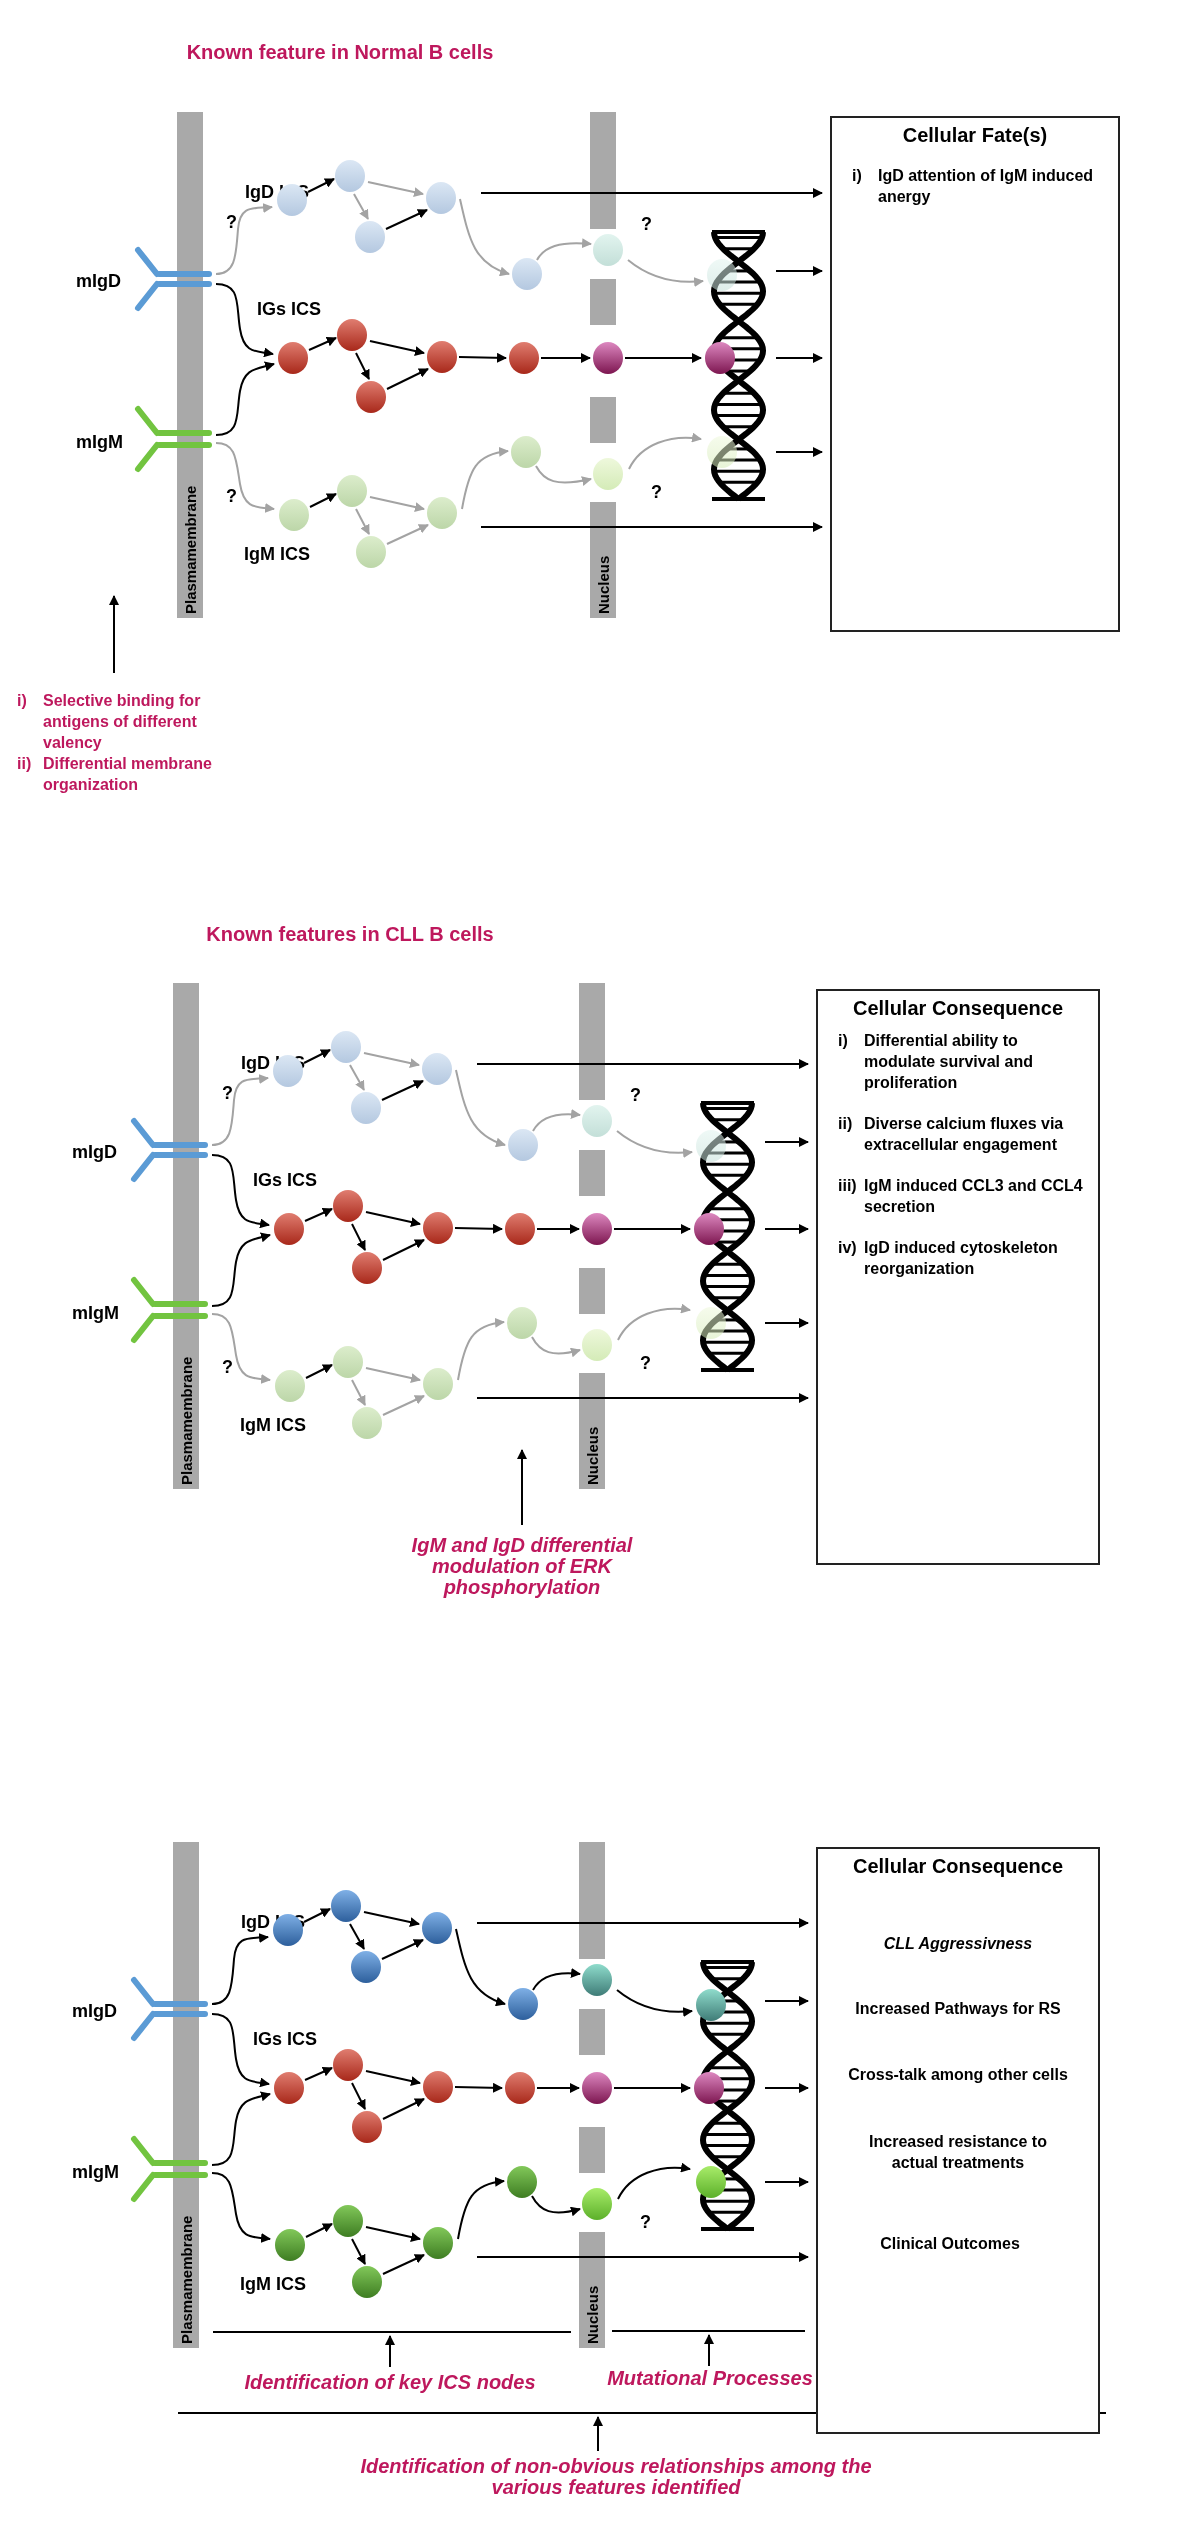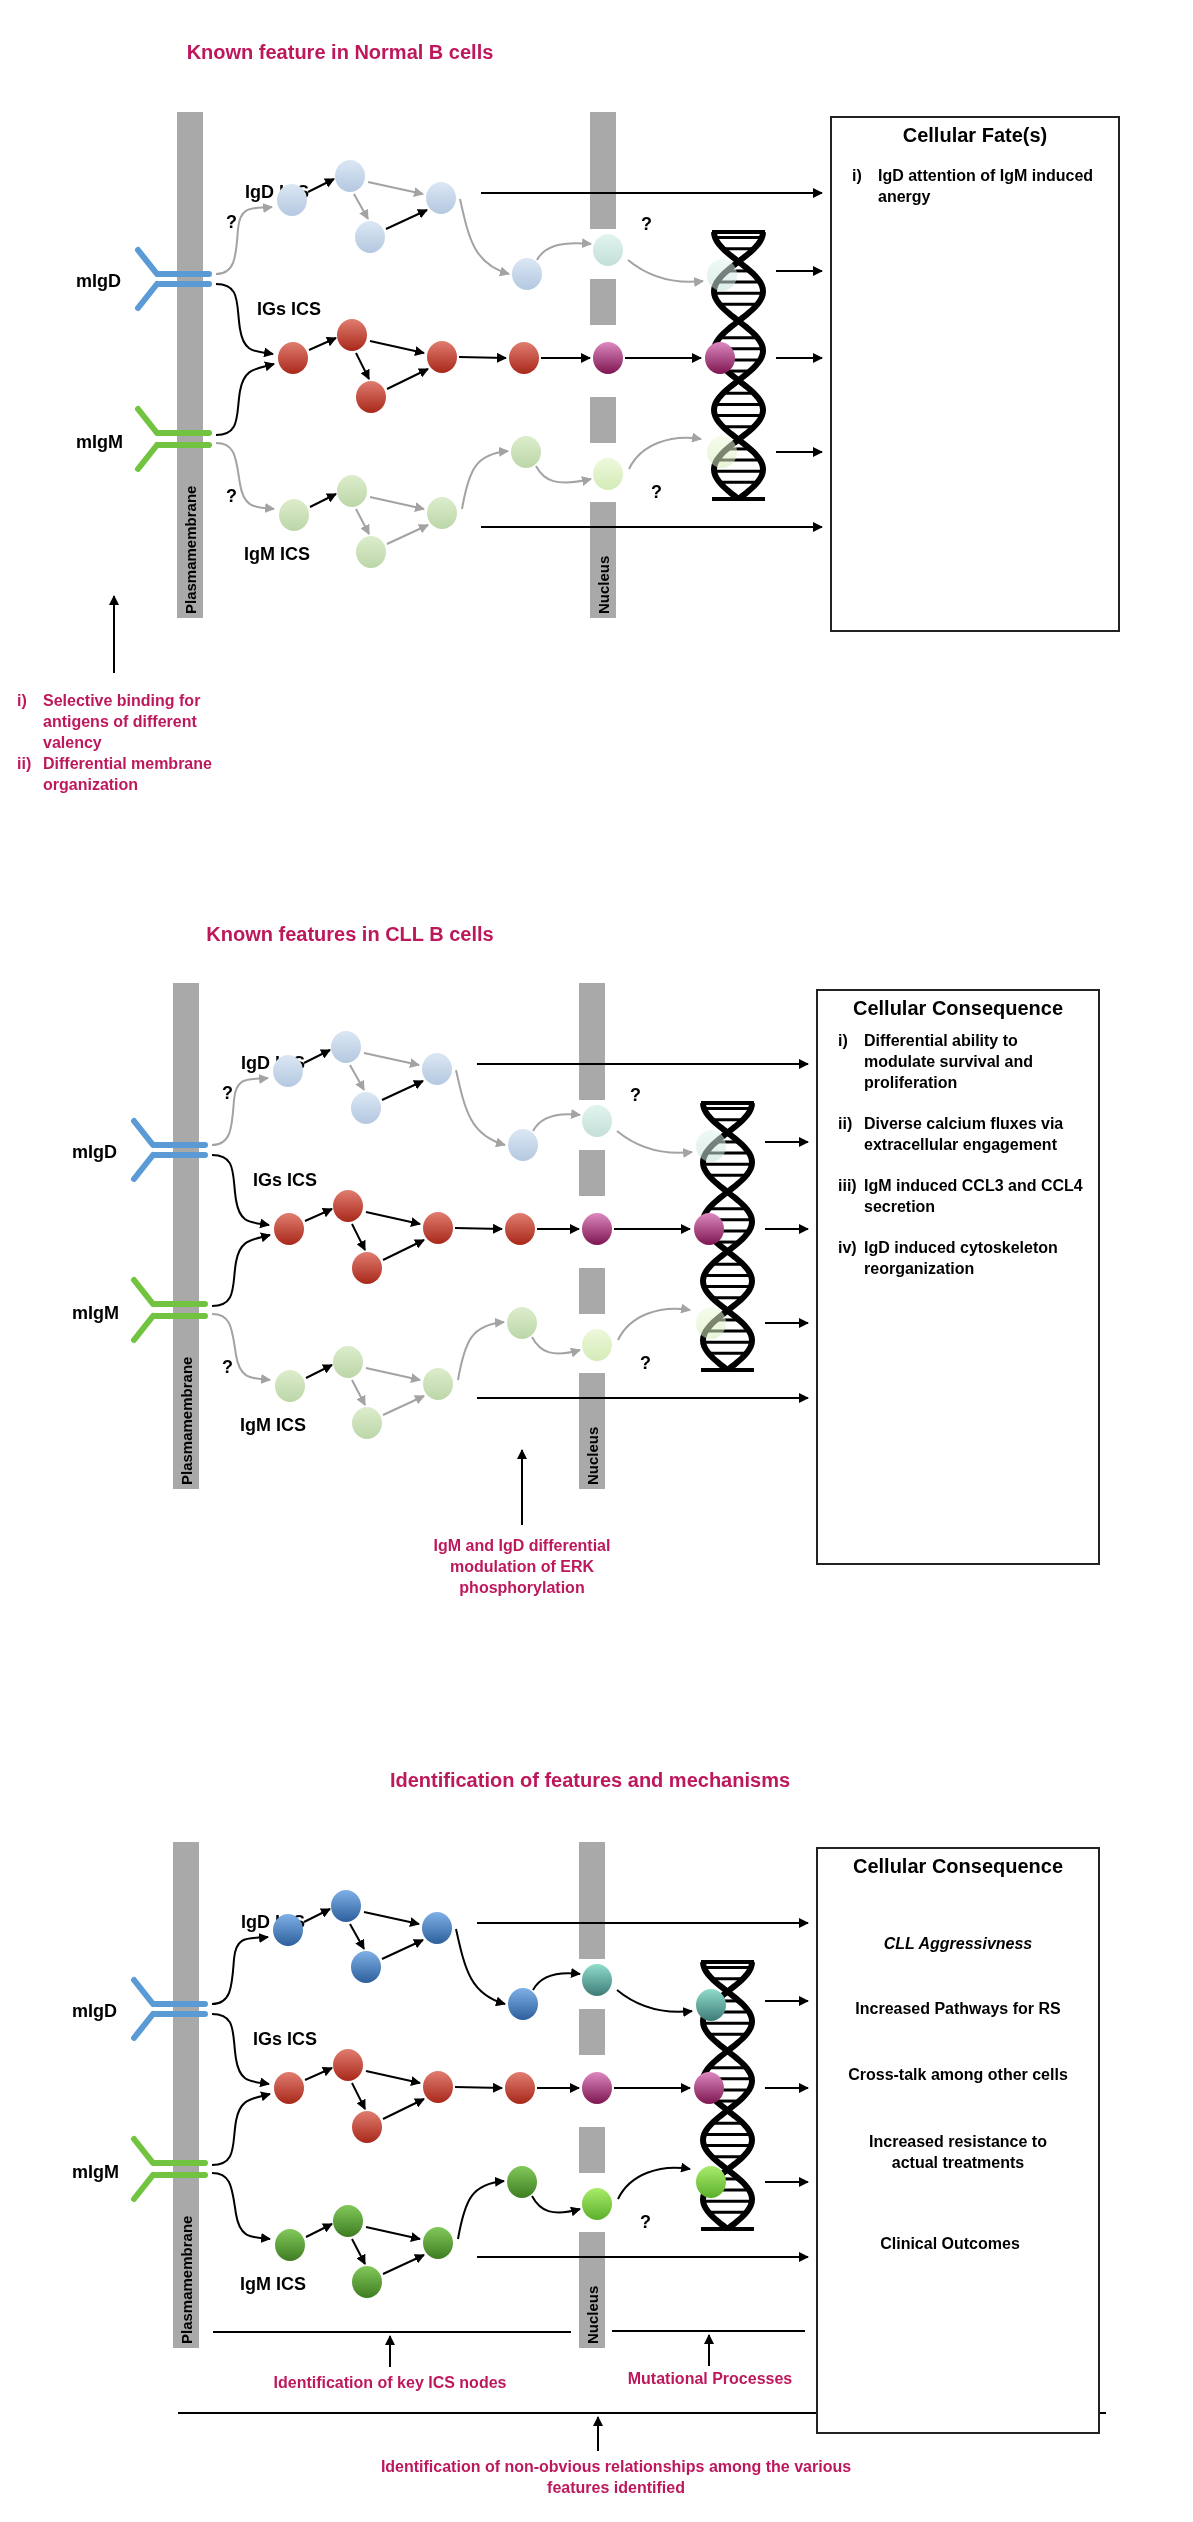--- a/index.html
+++ b/index.html
@@ -13,29 +13,28 @@
   .box { position: absolute; border: 2px solid #222; box-sizing: border-box; background: #fff; }
   .box-title { font-size: 20px; text-align: center; margin-top: 6px; font-weight: bold; }
   .box-list { list-style: none; margin: 18px 0 0 0; padding: 0 10px 0 20px; font-size: 16px; line-height: 21px; font-weight: bold; }
   .box-list li { display: flex; margin-bottom: 20px; }
   .box-list li .num { width: 26px; flex: none; }
   .box-center { list-style: none; margin: 0; padding: 0; font-size: 16px; font-weight: bold; text-align: center; line-height: 21px; }
   .note { font-size: 16px; line-height: 21px; }
   .note-list { list-style: none; margin: 0; padding: 0; }
   .note-list li { display: flex; }
   .note-list li .num { width: 26px; flex: none; }
-  .center-note { text-align: center; font-size: 16px; line-height: 21px; }
+  .center-note { text-align: center; font-size: 20px; line-height: 21px; font-style: italic; }
 </style>
 </head>
 <body>
 
 <div class="html-txt title" style="left:140px; top:38px; width:400px;">Known feature in Normal B cells</div>
 <div class="html-txt title" style="left:150px; top:920px; width:400px;">Known features in CLL B cells</div>
 <div class="html-txt title" style="left:290px; top:1766px; width:600px;">
-  <div>Identification of features and mechanisms</div>
 </div>
 
 <svg id="canvas" width="1193" height="2522" viewBox="0 0 1193 2522" xmlns="http://www.w3.org/2000/svg">
   <defs id="defs">
       <marker id="ah-black" viewBox="0 0 10 10" refX="9" refY="5" markerWidth="5" markerHeight="5" orient="auto-start-reverse">
         <path d="M0,0 L10,5 L0,10 z" fill="#000"></path>
       </marker>
       <marker id="ah-gray" viewBox="0 0 10 10" refX="9" refY="5" markerWidth="5" markerHeight="5" orient="auto-start-reverse">
         <path d="M0,0 L10,5 L0,10 z" fill="#a3a3a3"></path>
       </marker>

